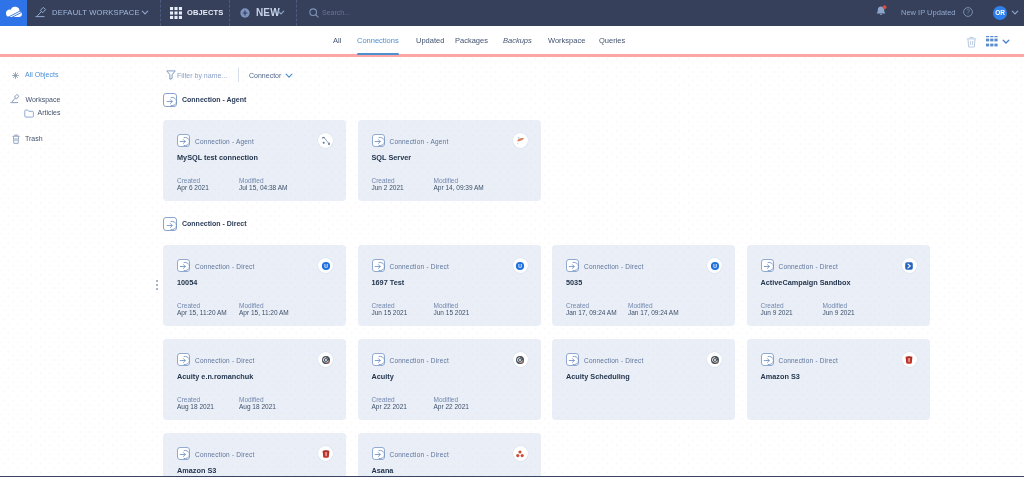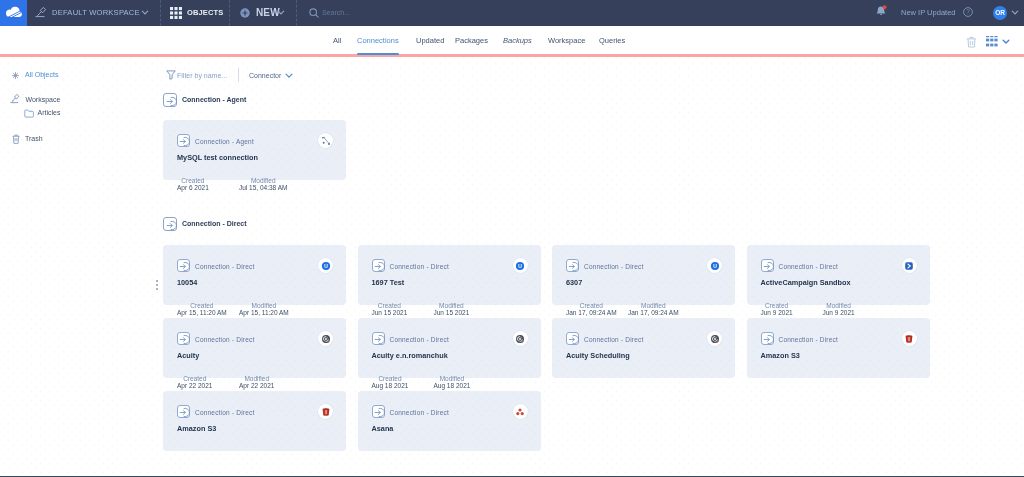--- a/index.html
+++ b/index.html
@@ -32,28 +32,27 @@
 
 .side-item { position:absolute; font-size:7px; white-space:nowrap; }
 
 
 .sec-box { position:absolute; width:14px; height:13.5px; background:#fff; border:1px solid #8ba4cd; border-radius:3px; }
 .sec-box svg { position:absolute; left:1.5px; top:1.5px; }
 .sec-title { position:absolute; font-weight:bold; font-size:7px; color:#2c3d59; line-height:14px; }
 
 .grid { position:absolute; left:163px; display:grid; grid-template-columns:repeat(4,183px); column-gap:11.5px; row-gap:13px; }
 .card {
-  position:relative; width:183px; height:60px; border-radius:4px;
+  position:relative; width:183px; height:81px; border-radius:4px;
   background-color:#e9eef7;
   background-image:
     radial-gradient(rgba(140,165,205,.09) .7px, transparent 1.05px),
     radial-gradient(rgba(235,175,100,.11) .7px, transparent 1.05px);
   background-size:9px 9px;
   background-position:2px 2px, 6.5px 6.5px;
-  text-align:center;
 }
 .card .cbox { position:absolute; left:14px; top:13.5px; width:13px; height:13px; background:#fff; border:1px solid #92aad0; border-radius:3px; }
 .card .cbox svg { position:absolute; left:1px; top:1px; }
 .card .clabel { position:absolute; left:32px; top:18px; font-size:6.5px; color:#5e749a; letter-spacing:.2px; }
 .card .clogo { position:absolute; right:13px; top:13px; width:15px; height:15px; background:#fff; border-radius:50%; box-shadow:0 0 0 .5px rgba(200,211,229,.5); }
 .card .ctitle { position:absolute; left:14px; top:33.5px; font-size:7.3px; font-weight:bold; color:#24364e; line-height:8px; }
 .card .meta { position:absolute; left:14px; top:56.5px; font-size:6.5px; color:#7288ad; line-height:7.5px; }
 .card .meta b { display:block; font-weight:normal; font-size:6.5px; color:#3d5069; }
 .card .meta.m2 { left:76px; }
 .clogo svg { position:absolute; left:2.5px; top:2.5px; }
@@ -236,20 +235,40 @@
           <path d="M1.4 2 C2.6 1.3 3.6 1.9 4.3 3 L6.1 5.5 C6.8 6.4 7.6 6.9 8.6 7.3" stroke="#8aa0c0" stroke-width="1" fill="none" stroke-linecap="round"></path>
           <circle cx="2.7" cy="6.8" r="1" fill="#5e7397"></circle>
           <circle cx="8" cy="7.9" r="1" fill="#5e7397"></circle>
           <path d="M1.2 1.9 C2 1.3 3.1 1.3 3.9 1.9" stroke="#5e7397" stroke-width="1" fill="none"></path>
         </svg>
       </div>
     <div class="ctitle">MySQL test connection</div>
     <div class="meta">Created<b>Apr 6 2021</b></div>
     <div class="meta m2">Modified<b>Jul 15, 04:38 AM</b></div>
   </div>
+  <div class="card">
+    <div class="cbox">
+        <svg width="11" height="11" viewBox="0 0 11 11">
+          <g stroke="#7596c6" stroke-width=".9" fill="none" stroke-linecap="round">
+            <path d="M5 1.5 A4.2 4.2 0 1 1 5 9.5"></path>
+            <path d="M1.2 5.5h5 M4.4 3.6 6.3 5.5 4.4 7.4"></path>
+          </g>
+        </svg>
+      </div>
+    <div class="clabel">Connection - Agent</div>
+    <div class="clogo">
+        <svg width="10" height="10" viewBox="0 0 10 10">
+          <path fill="#d9815f" d="M2.2 4.8C3.4 2.6 5.8 1.6 8.6 2.2 9 2.3 9 2.6 8.7 2.9 7.6 3.8 6 4.6 4.4 5.2 3.5 5.5 2.8 5.4 2.2 4.8z"></path>
+          <path fill="#b0bfd4" d="M2.6 1.8c.5-.5 1.4-.6 1.9-.1L3.4 3z M3.2 6.2c.3.8.1 1.7-.6 2.2-.3-.7-.2-1.6.6-2.2z"></path>
+        </svg>
+      </div>
+    <div class="ctitle">SQL Server</div>
+    <div class="meta">Created<b>Jun 2 2021</b></div>
+    <div class="meta m2">Modified<b>Apr 14, 09:39 AM</b></div>
+  </div>
 </div>
 
 <div class="sec-box" style="left:163px; top:217px;">
   <svg width="11" height="11" viewBox="0 0 11 11">
     <g stroke="#7596c6" stroke-width=".9" fill="none" stroke-linecap="round">
       <path d="M5 1.5 A4.2 4.2 0 1 1 5 9.5"></path>
       <path d="M1.2 5.5h5 M4.4 3.6 6.3 5.5 4.4 7.4"></path>
     </g>
   </svg>
 </div>
@@ -306,21 +325,21 @@
           </g>
         </svg>
       </div>
     <div class="clabel">Connection - Direct</div>
     <div class="clogo">
         <svg width="10" height="10" viewBox="0 0 10 10">
           <circle cx="5" cy="5" r="4.1" fill="#1e6fe0"></circle>
           <text x="5" y="7" font-size="5" fill="#fff" text-anchor="middle" font-family="Liberation Sans" font-weight="bold">U</text>
         </svg>
       </div>
-    <div class="ctitle">6307</div>
+    <div class="ctitle">5035</div>
     <div class="meta">Created<b>Jan 17, 09:24 AM</b></div>
     <div class="meta m2">Modified<b>Jan 17, 09:24 AM</b></div>
   </div>
   <div class="card">
     <div class="cbox">
         <svg width="11" height="11" viewBox="0 0 11 11">
           <g stroke="#7596c6" stroke-width=".9" fill="none" stroke-linecap="round">
             <path d="M5 1.5 A4.2 4.2 0 1 1 5 9.5"></path>
             <path d="M1.2 5.5h5 M4.4 3.6 6.3 5.5 4.4 7.4"></path>
           </g>
@@ -350,23 +369,23 @@
     <div class="clogo">
         <svg width="10" height="10" viewBox="0 0 10 10">
           <g fill="none" stroke="#49525c" stroke-width="1.2">
             <circle cx="5" cy="5" r="3.4"></circle>
             <circle cx="5" cy="5" r="1.5"></circle>
             <path d="M5 1.6 C7 2.2 7.9 3.6 7.8 5.6 M2.2 6.6 C2.8 8 4.2 8.6 5.8 8.3"></path>
           </g>
           <circle cx="7.6" cy="7.6" r=".9" fill="#b05a4a"></circle>
         </svg>
       </div>
-    <div class="ctitle">Acuity</div>
-    <div class="meta">Created<b>Apr 22 2021</b></div>
-    <div class="meta m2">Modified<b>Apr 22 2021</b></div>
+    <div class="ctitle">Acuity e.n.romanchuk</div>
+    <div class="meta">Created<b>Aug 18 2021</b></div>
+    <div class="meta m2">Modified<b>Aug 18 2021</b></div>
   </div>
   <div class="card">
     <div class="cbox">
         <svg width="11" height="11" viewBox="0 0 11 11">
           <g stroke="#7596c6" stroke-width=".9" fill="none" stroke-linecap="round">
             <path d="M5 1.5 A4.2 4.2 0 1 1 5 9.5"></path>
             <path d="M1.2 5.5h5 M4.4 3.6 6.3 5.5 4.4 7.4"></path>
           </g>
         </svg>
       </div>
@@ -374,23 +393,23 @@
     <div class="clogo">
         <svg width="10" height="10" viewBox="0 0 10 10">
           <g fill="none" stroke="#49525c" stroke-width="1.2">
             <circle cx="5" cy="5" r="3.4"></circle>
             <circle cx="5" cy="5" r="1.5"></circle>
             <path d="M5 1.6 C7 2.2 7.9 3.6 7.8 5.6 M2.2 6.6 C2.8 8 4.2 8.6 5.8 8.3"></path>
           </g>
           <circle cx="7.6" cy="7.6" r=".9" fill="#b05a4a"></circle>
         </svg>
       </div>
-    <div class="ctitle">Acuity e.n.romanchuk</div>
-    <div class="meta">Created<b>Aug 18 2021</b></div>
-    <div class="meta m2">Modified<b>Aug 18 2021</b></div>
+    <div class="ctitle">Acuity</div>
+    <div class="meta">Created<b>Apr 22 2021</b></div>
+    <div class="meta m2">Modified<b>Apr 22 2021</b></div>
   </div>
 
   <div class="card">
     <div class="cbox">
         <svg width="11" height="11" viewBox="0 0 11 11">
           <g stroke="#7596c6" stroke-width=".9" fill="none" stroke-linecap="round">
             <path d="M5 1.5 A4.2 4.2 0 1 1 5 9.5"></path>
             <path d="M1.2 5.5h5 M4.4 3.6 6.3 5.5 4.4 7.4"></path>
           </g>
         </svg>

